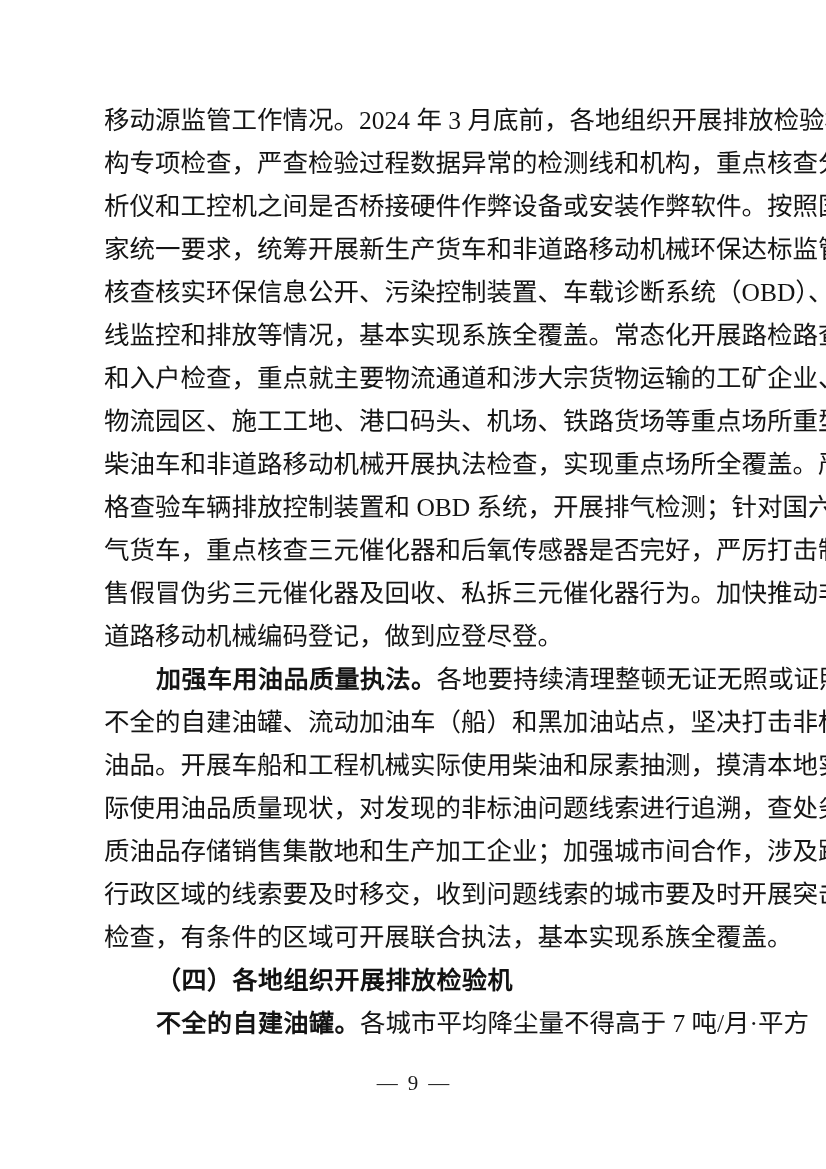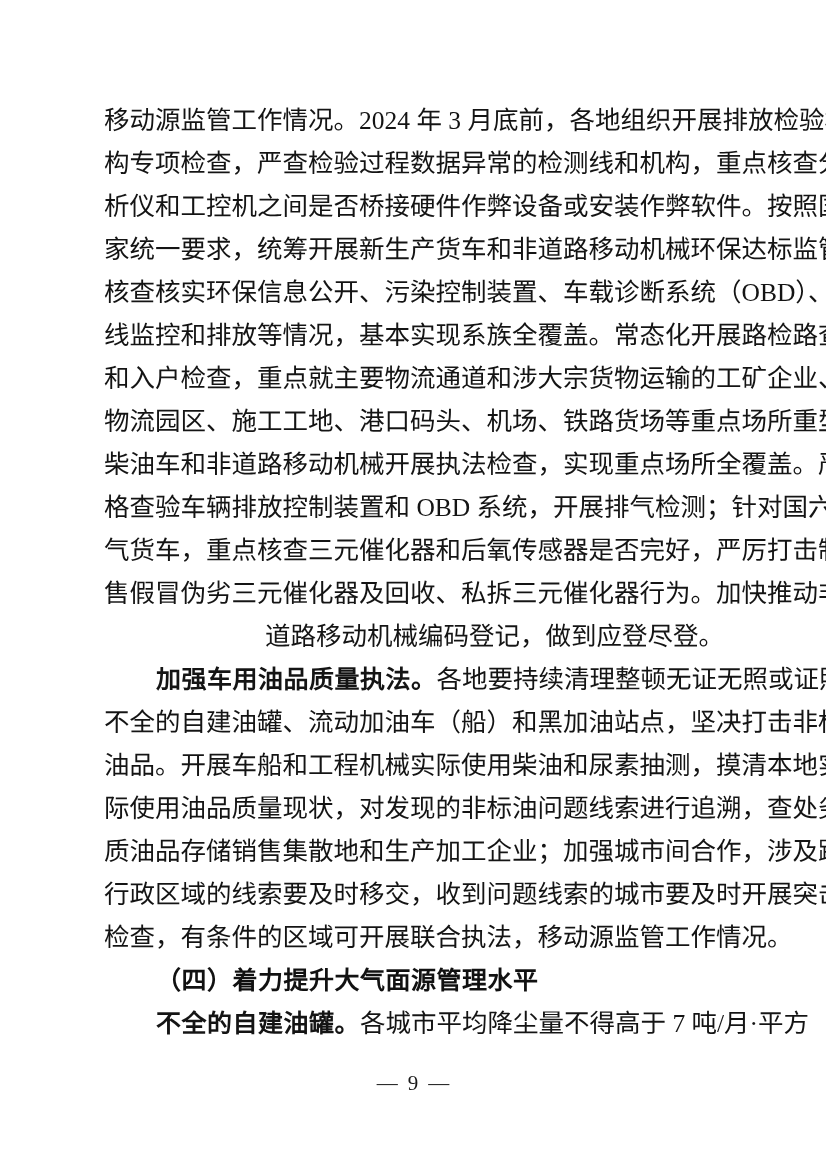--- a/index.html
+++ b/index.html
@@ -51,21 +51,21 @@
     display: flex;
     justify-content: space-between;
     align-items: baseline;
   }
   .line.justify > span {
     display: inline-block;
   }
 
   .line.last {
     display: block;
-    text-align: right;
+    text-align: left;
   }
 
   
   .indent {
     padding-left: 52px;
     box-sizing: border-box;
   }
 
   
   .bold-lead {
@@ -168,24 +168,24 @@
         </div>
       <div class="line justify">
           <span>际使用油品质量现状，对发现的非标油问题线索进行追溯，查处劣</span>
         </div>
       <div class="line justify">
           <span>质油品存储销售集散地和生产加工企业；加强城市间合作，涉及跨</span>
         </div>
       <div class="line justify">
           <span>行政区域的线索要及时移交，收到问题线索的城市要及时开展突击</span>
         </div>
-      <div class="line last"><span>检查，有条件的区域可开展联合执法，移动源监管工作情况。</span></div>
+      <div class="line last"><span>检查，有条件的区域可开展联合执法，基本实现系族全覆盖。</span></div>
     </div>
 
-    <div class="heading">（四）着力提升大气面源管理水平</div>
+    <div class="heading">（四）各地组织开展排放检验机</div>
 
     <div>
       <div class="line justify indent">
         <span class="bold-lead">不全的自建油罐。</span>
           <span>各城市平均降尘量不得高于 7 吨/月·平方</span>
       </div>
     </div>
 
   </div>
 

